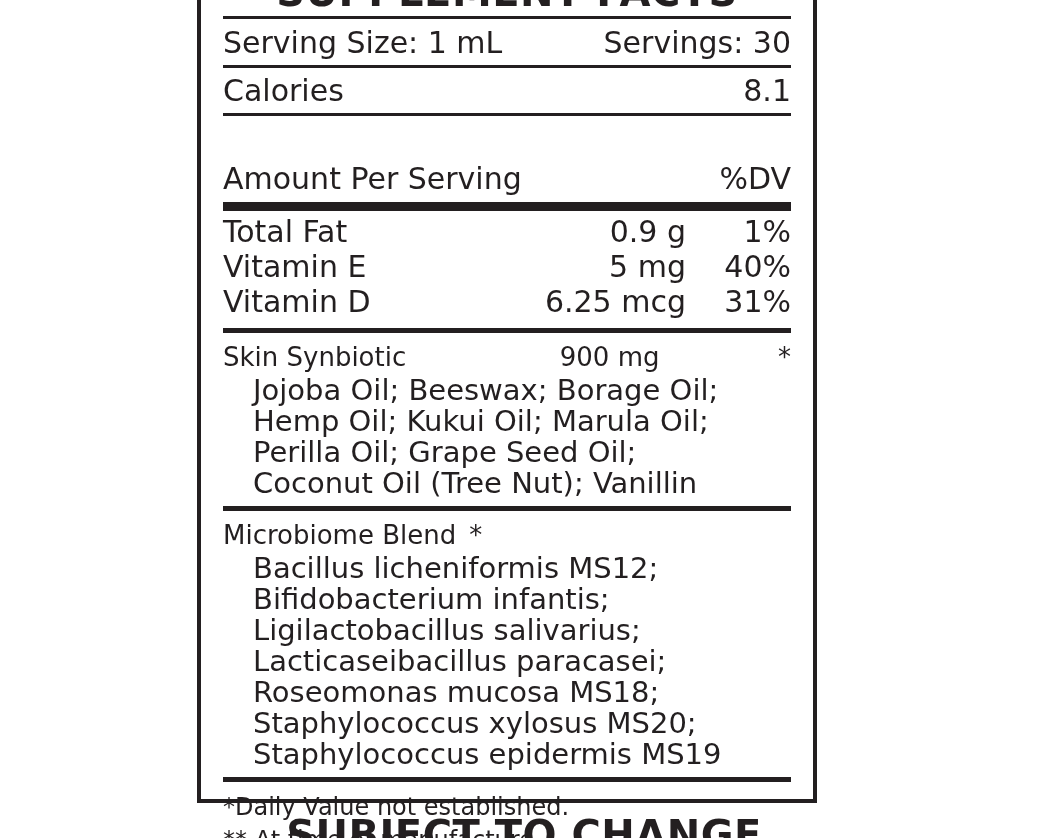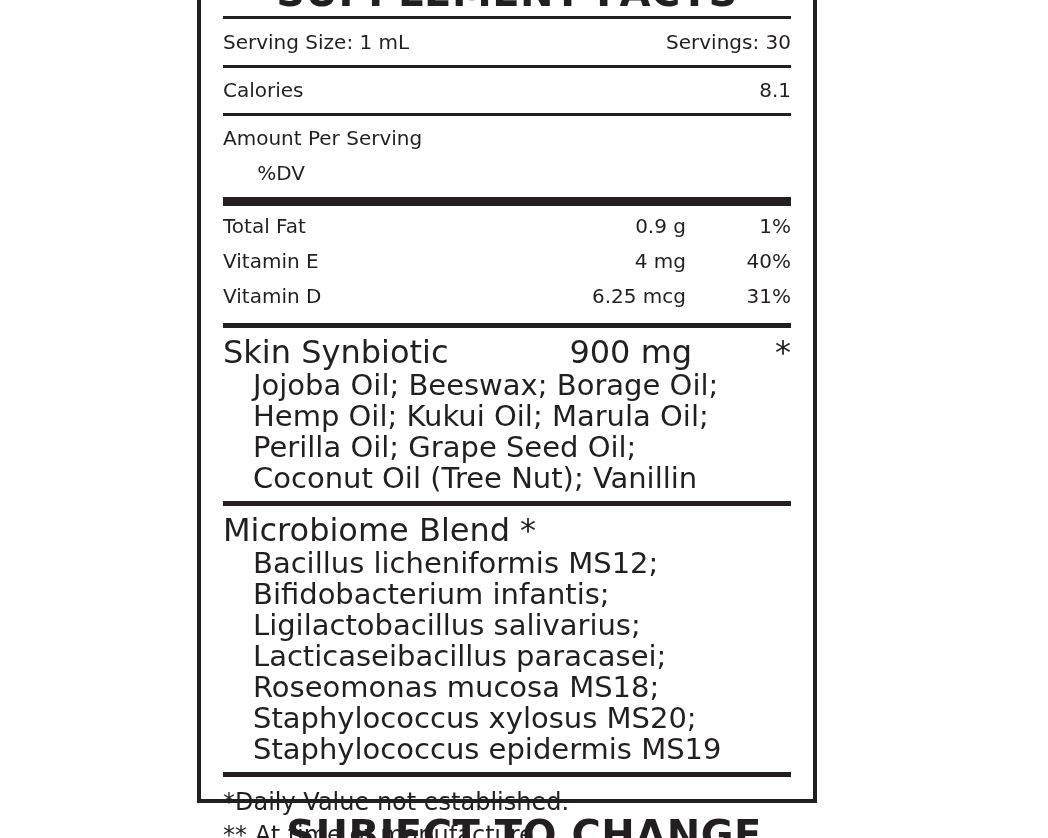--- a/index.html
+++ b/index.html
@@ -47,56 +47,55 @@
     margin: 3px 0;
   }
   .rule-thick {
     border-bottom: 9px solid #231f20;
     margin: 3px 0;
   }
 
   .row {
     display: flex;
     align-items: baseline;
-    font-size: 20px;
+    font-size: 30px;
     line-height: 35px;
     white-space: nowrap;
   }
   .row .left { flex: 1 1 auto; text-align: left; }
   .row .right { flex: 0 0 auto; text-align: right; }
 
   .serving-row {
     justify-content: space-between;
     padding: 4px 0 3px 0;
   }
 
   .calories-row {
     justify-content: space-between;
     padding: 3px 0 3px 0;
   }
 
   .aps-row {
     justify-content: space-between;
     padding: 3px 0 3px 0;
-    flex-direction: column;
   }
   .aps-row .aps-label { margin-right: 22px; }
-  .aps-row .dv-label { width: 82px; text-align: right; }
+  .aps-row .dv-label { width: 82px; text-align: right; margin-top: 40px; }
 
   .nutrient-row {
     padding: 0;
   }
   .nutrient-row .name { flex: 1 1 auto; text-align: left; }
   .nutrient-row .amount { flex: 0 0 auto; width: 170px; text-align: right; }
   .nutrient-row .dv { flex: 0 0 auto; width: 105px; text-align: right; }
 
   .blend-head {
     display: flex;
     align-items: baseline;
-    font-size: 32px;
+    font-size: 26px;
     line-height: 36px;
     white-space: nowrap;
     padding-top: 3px;
   }
   .blend-head .bname { flex: 0 0 auto; }
   .blend-head .bamount { flex: 1 1 auto; text-align: center; padding-left: 48px; }
   .blend-head .bstar { flex: 0 0 auto; width: 26px; text-align: right; }
 
   .ingredient-list {
     margin: 0;
@@ -164,21 +163,21 @@
   <div class="rule-thick"></div>
 
   <div>
     <div class="row nutrient-row">
       <span class="name">Total Fat</span>
       <span class="amount">0.9 g</span>
       <span class="dv">1%</span>
     </div>
     <div class="row nutrient-row">
       <span class="name">Vitamin E</span>
-      <span class="amount">4 mg</span>
+      <span class="amount">5 mg</span>
       <span class="dv">40%</span>
     </div>
     <div class="row nutrient-row">
       <span class="name">Vitamin D</span>
       <span class="amount">6.25 mcg</span>
       <span class="dv">31%</span>
     </div>
   </div>
 
   <div class="sec-gap"></div>

